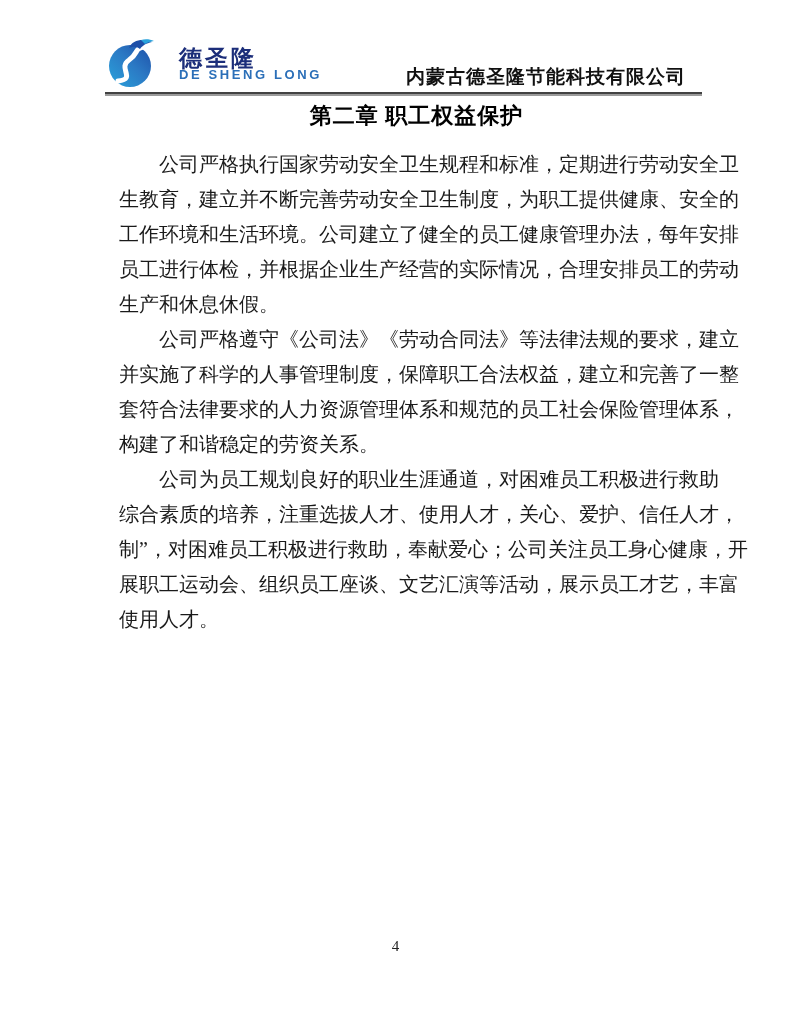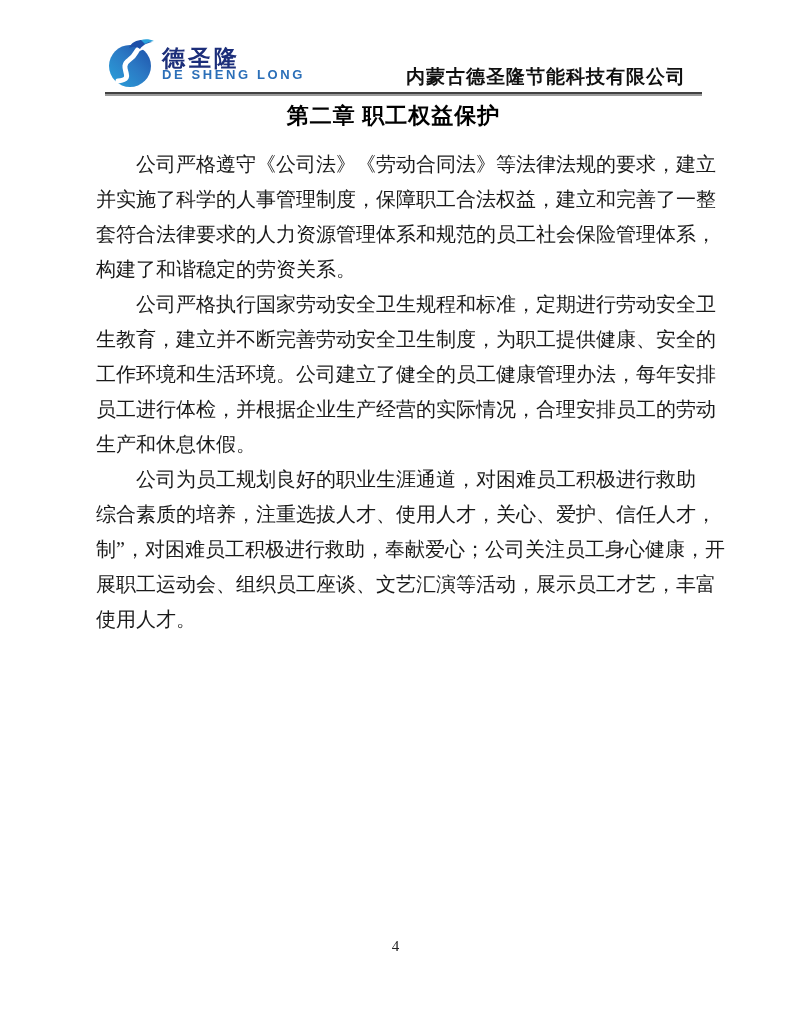--- a/index.html
+++ b/index.html
@@ -13,21 +13,21 @@
   body{
     width:791px;height:1024px;position:relative;overflow:hidden;
     font-family:"Liberation Serif","DejaVu Serif",serif;
     color:#1a1a1a;
   }
   .page{position:absolute;inset:0;background:#fff;}
 
   
   .header{position:absolute;left:105px;top:36px;width:597px;}
   .header-top{display:flex;justify-content:space-between;align-items:flex-end;height:54px;}
-  .logo{display:flex;align-items:center;gap:5px;}
+  .logo{display:flex;align-items:center;gap:22px;}
   .logo svg{display:block;}
   .logo-text{display:flex;flex-direction:column;justify-content:flex-end;padding-bottom:2px;}
   .logo-cn{
     font-size:23px;font-weight:bold;color:var(--logo-navy);
     letter-spacing:3px;line-height:24px;
     font-family:"Liberation Sans","DejaVu Sans",sans-serif;
   }
   .logo-en{
     font-size:13px;font-weight:bold;color:var(--logo-blue);
     letter-spacing:2.6px;line-height:10px;
@@ -37,21 +37,21 @@
     font-size:19px;font-weight:bold;color:#111;
     line-height:26px;padding-right:16px;letter-spacing:1px;
     white-space:nowrap;
   }
   .header-rule{
     margin-top:2px;height:4px;
     background:linear-gradient(to bottom,var(--rule-dark) 0 45%,var(--rule-light) 45% 100%);
   }
 
   
-  .doc-body{position:absolute;left:96px;top:101px;width:595px;}
+  .doc-body{position:absolute;left:119px;top:101px;width:595px;}
   .chapter-title{
     text-align:center;font-size:22px;font-weight:bold;color:#000;
     line-height:30px;letter-spacing:1px;
   }
   .paragraphs{margin-top:16px;}
   .line{
     font-size:20px;line-height:35px;height:35px;
     text-align:justify;text-align-last:justify;
     white-space:nowrap;color:#1a1a1a;
   }
@@ -97,31 +97,31 @@
       <div class="company-name">内蒙古德圣隆节能科技有限公司</div>
     </div>
 
     <div class="header-rule"></div>
   </div>
 
   <div class="doc-body">
     <div class="chapter-title">第二章  职工权益保护</div>
     <div class="paragraphs">
         <div class="paragraph">
-          <div class="line first">公司严格遵守《公司法》《劳动合同法》等法律法规的要求，建立</div>
-          <div class="line">并实施了科学的人事管理制度，保障职工合法权益，建立和完善了一整</div>
-          <div class="line">套符合法律要求的人力资源管理体系和规范的员工社会保险管理体系，</div>
-          <div class="line last">构建了和谐稳定的劳资关系。</div>
-        </div>
-        <div class="paragraph">
           <div class="line first">公司严格执行国家劳动安全卫生规程和标准，定期进行劳动安全卫</div>
           <div class="line">生教育，建立并不断完善劳动安全卫生制度，为职工提供健康、安全的</div>
           <div class="line">工作环境和生活环境。公司建立了健全的员工健康管理办法，每年安排</div>
           <div class="line">员工进行体检，并根据企业生产经营的实际情况，合理安排员工的劳动</div>
           <div class="line last">生产和休息休假。</div>
+        </div>
+        <div class="paragraph">
+          <div class="line first">公司严格遵守《公司法》《劳动合同法》等法律法规的要求，建立</div>
+          <div class="line">并实施了科学的人事管理制度，保障职工合法权益，建立和完善了一整</div>
+          <div class="line">套符合法律要求的人力资源管理体系和规范的员工社会保险管理体系，</div>
+          <div class="line last">构建了和谐稳定的劳资关系。</div>
         </div>
         <div class="paragraph">
           <div class="line first">公司为员工规划良好的职业生涯通道，对困难员工积极进行救助</div>
           <div class="line">综合素质的培养，注重选拔人才、使用人才，关心、爱护、信任人才，</div>
           <div class="line">制”，对困难员工积极进行救助，奉献爱心；公司关注员工身心健康，开</div>
           <div class="line">展职工运动会、组织员工座谈、文艺汇演等活动，展示员工才艺，丰富</div>
           <div class="line last">使用人才。</div>
         </div>
       </div>
   </div>

